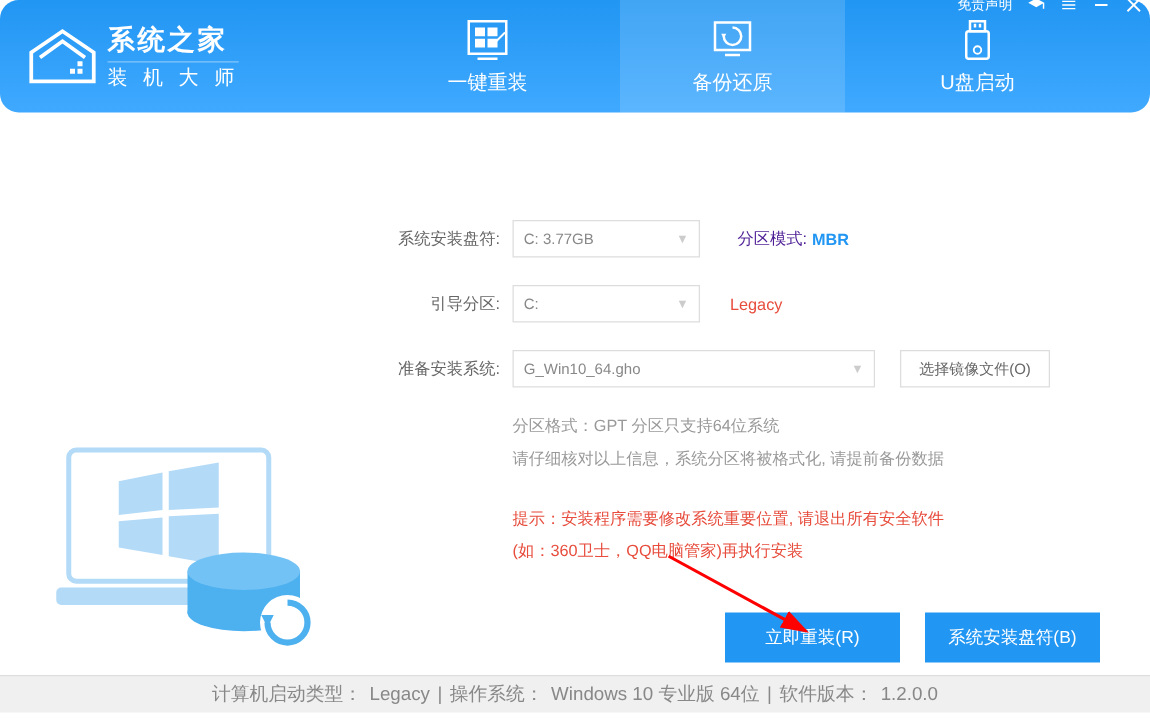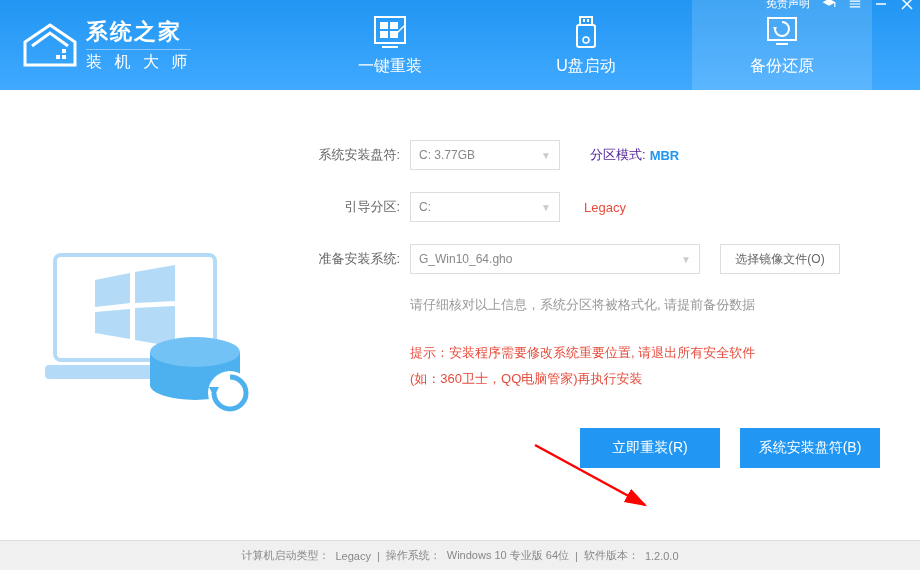--- a/index.html
+++ b/index.html
@@ -1,34 +1,34 @@
 <!DOCTYPE html>
 <html><head>
 <meta charset="utf-8">
 <style>
 * { margin: 0; padding: 0; box-sizing: border-box; font-family: "Microsoft YaHei", sans-serif; }
 body { width: 920px; height: 580px; background: #fff; overflow: hidden; }
 
-.header { height: 90px; background: linear-gradient(to bottom, #2196f3, #40a9ff); display: flex; align-items: center; padding: 0 20px; position: relative; }
+.header { height: 90px; background: linear-gradient(to bottom, #2196f3, #40a9ff); display: flex; align-items: center; padding: 0 20px; position: relative; border-radius: 15px; }
 .logo-area { display: flex; align-items: center; gap: 6px; }
 .logo-icon { width: 60px; height: 50px; }
 .logo-text { color: #fff; }
 .logo-title { font-size: 22px; font-weight: bold; letter-spacing: 2px; }
 .logo-sub { font-size: 16px; letter-spacing: 4px; text-align: center; border-top: 1px solid rgba(255,255,255,0.4); padding-top: 2px; margin-top: 2px; }
 
 .tabs { display: flex; position: absolute; left: 300px; bottom: 0; gap: 16px; align-items: center; }
 .tab { width: 180px; height: 90px; display: flex; flex-direction: column; align-items: center; justify-content: center; color: #fff; font-size: 16px; gap: 6px; cursor: pointer; }
 .tab.active { background: rgba(255,255,255,0.15); }
 .tab-icon { width: 40px; height: 36px; }
 
 .top-controls { position: absolute; top: -4px; right: 6px; display: flex; gap: 12px; align-items: center; color: #fff; font-size: 11px; }
 .top-controls > * { cursor: pointer; }
 .winbtn { width: 14px; height: 14px; display: inline-flex; align-items: center; justify-content: center; }
 
-.content { display: flex; height: 450px; padding: 30px 30px 10px 30px; }
+.content { display: flex; height: 450px; padding: 18px 30px 10px 30px; align-items: flex-end; }
 .illustration { width: 240px; display: flex; align-items: center; justify-content: center; }
 .form-area { flex: 1; padding-left: 40px; padding-top: 20px; }
 
 .form-row { display: flex; align-items: center; margin-bottom: 22px; font-size: 13px; color: #666; }
 .form-label { width: 90px; text-align: right; margin-right: 10px; }
 .dropdown { height: 30px; border: 1px solid #ddd; background: #fff; display: flex; align-items: center; padding: 0 8px; position: relative; color: #888; font-size: 12px; }
 .dropdown .caret { position: absolute; right: 8px; color: #ccc; font-size: 10px; }
 .dd1 { width: 150px; }
 .dd2 { width: 150px; }
 .dd3 { width: 290px; }
@@ -36,21 +36,21 @@
 .mode-value { color: #2196f3; margin-left: 4px; font-weight: 700; }
 .legacy { color: #e74c3c; margin-left: 24px; }
 .btn-file { height: 30px; width: 120px; border: 1px solid #ddd; margin-left: 20px; display: flex; align-items: center; justify-content: center; font-size: 12px; color: #666; cursor: pointer; }
 
 .info-line { font-size: 13px; color: #999; margin-left: 100px; margin-bottom: 8px; }
 .warn-line { font-size: 13px; color: #e74c3c; margin-left: 100px; margin-bottom: 8px; margin-top: 30px; }
 
 .actions { display: flex; justify-content: flex-end; gap: 20px; margin-top: 40px; padding-right: 10px; }
 .btn-primary { width: 140px; height: 40px; background: #2196f3; color: #fff; display: flex; align-items: center; justify-content: center; font-size: 14px; cursor: pointer; border: none; }
 
-.statusbar { height: 30px; background: #f0f0f0; border-top: 1px solid #ddd; display: flex; align-items: center; justify-content: center; font-size: 11px; color: #888; gap: 6px; }
+.statusbar { height: 30px; background: #f0f0f0; border-top: 1px solid #ddd; display: flex; align-items: center; justify-content: center; font-size: 15px; color: #888; gap: 6px; }
 
 .arrow { position: absolute; left: 530px; top: 440px; pointer-events: none; }
 </style>
 </head>
 <body>
 
 <div class="header">
   <div class="top-controls">
     <span>免责声明</span>
     <span class="winbtn">
@@ -97,38 +97,38 @@
         <rect x="10" y="8" width="8" height="7" fill="#fff"></rect>
         <rect x="20" y="8" width="8" height="7" fill="#fff"></rect>
         <rect x="10" y="17" width="8" height="7" fill="#fff"></rect>
         <rect x="20" y="17" width="8" height="7" fill="#fff"></rect>
         <path d="M26 20 L34 12" stroke="#fff" stroke-width="1.5"></path>
         <polygon points="32,10 36,14 34,12" fill="#fff"></polygon>
         <line x1="12" y1="33" x2="28" y2="33" stroke="#fff" stroke-width="2"></line>
       </svg>
       <span>一键重装</span>
     </div>
+    <div class="tab active">
+      <svg class="tab-icon" viewBox="0 0 40 36">
+        <rect x="6" y="4" width="28" height="22" fill="none" stroke="#fff" stroke-width="2"></rect>
+        <line x1="14" y1="30" x2="26" y2="30" stroke="#fff" stroke-width="2"></line>
+        <path d="M20 8 A7 7 0 1 1 13 15" fill="none" stroke="#fff" stroke-width="2"></path>
+        <polygon points="11,13 15,13 13,17" fill="#fff"></polygon>
+      </svg>
+      <span>备份还原</span>
+    </div>
     <div class="tab">
       <svg class="tab-icon" viewBox="0 0 40 36">
         <rect x="14" y="3" width="12" height="8" fill="none" stroke="#fff" stroke-width="2"></rect>
         <rect x="17" y="5" width="2" height="3" fill="#fff"></rect>
         <rect x="21" y="5" width="2" height="3" fill="#fff"></rect>
         <rect x="11" y="11" width="18" height="22" rx="2" fill="none" stroke="#fff" stroke-width="2"></rect>
         <circle cx="20" cy="26" r="3" fill="none" stroke="#fff" stroke-width="1.5"></circle>
       </svg>
       <span>U盘启动</span>
-    </div>
-    <div class="tab active">
-      <svg class="tab-icon" viewBox="0 0 40 36">
-        <rect x="6" y="4" width="28" height="22" fill="none" stroke="#fff" stroke-width="2"></rect>
-        <line x1="14" y1="30" x2="26" y2="30" stroke="#fff" stroke-width="2"></line>
-        <path d="M20 8 A7 7 0 1 1 13 15" fill="none" stroke="#fff" stroke-width="2"></path>
-        <polygon points="11,13 15,13 13,17" fill="#fff"></polygon>
-      </svg>
-      <span>备份还原</span>
     </div>
   </div>
 </div>
 
 <div class="content">
   <div class="illustration">
     <svg width="230" height="200" viewBox="0 0 230 200">
       <rect x="20" y="30" width="160" height="105" rx="6" fill="none" stroke="#b3daf7" stroke-width="4"></rect>
       <rect x="10" y="140" width="180" height="14" rx="4" fill="#b3daf7"></rect>
       <g fill="#b3daf7">
@@ -168,20 +168,21 @@
 
     <div class="form-row">
       <span class="form-label">准备安装系统:</span>
       <div class="dropdown dd3">
         <span>G_Win10_64.gho</span>
         <span class="caret">▼</span>
       </div>
       <div class="btn-file">选择镜像文件(O)</div>
     </div>
 
+    <div class="info-line">分区格式：GPT 分区只支持64位系统</div>
     <div class="info-line">请仔细核对以上信息，系统分区将被格式化, 请提前备份数据</div>
     <div class="warn-line">提示：安装程序需要修改系统重要位置, 请退出所有安全软件</div>
     <div class="warn-line" style="margin-top:0">(如：360卫士，QQ电脑管家)再执行安装</div>
 
     <div class="actions">
       <button class="btn-primary">立即重装(R)</button>
       <button class="btn-primary">系统安装盘符(B)</button>
     </div>
   </div>
 </div>

